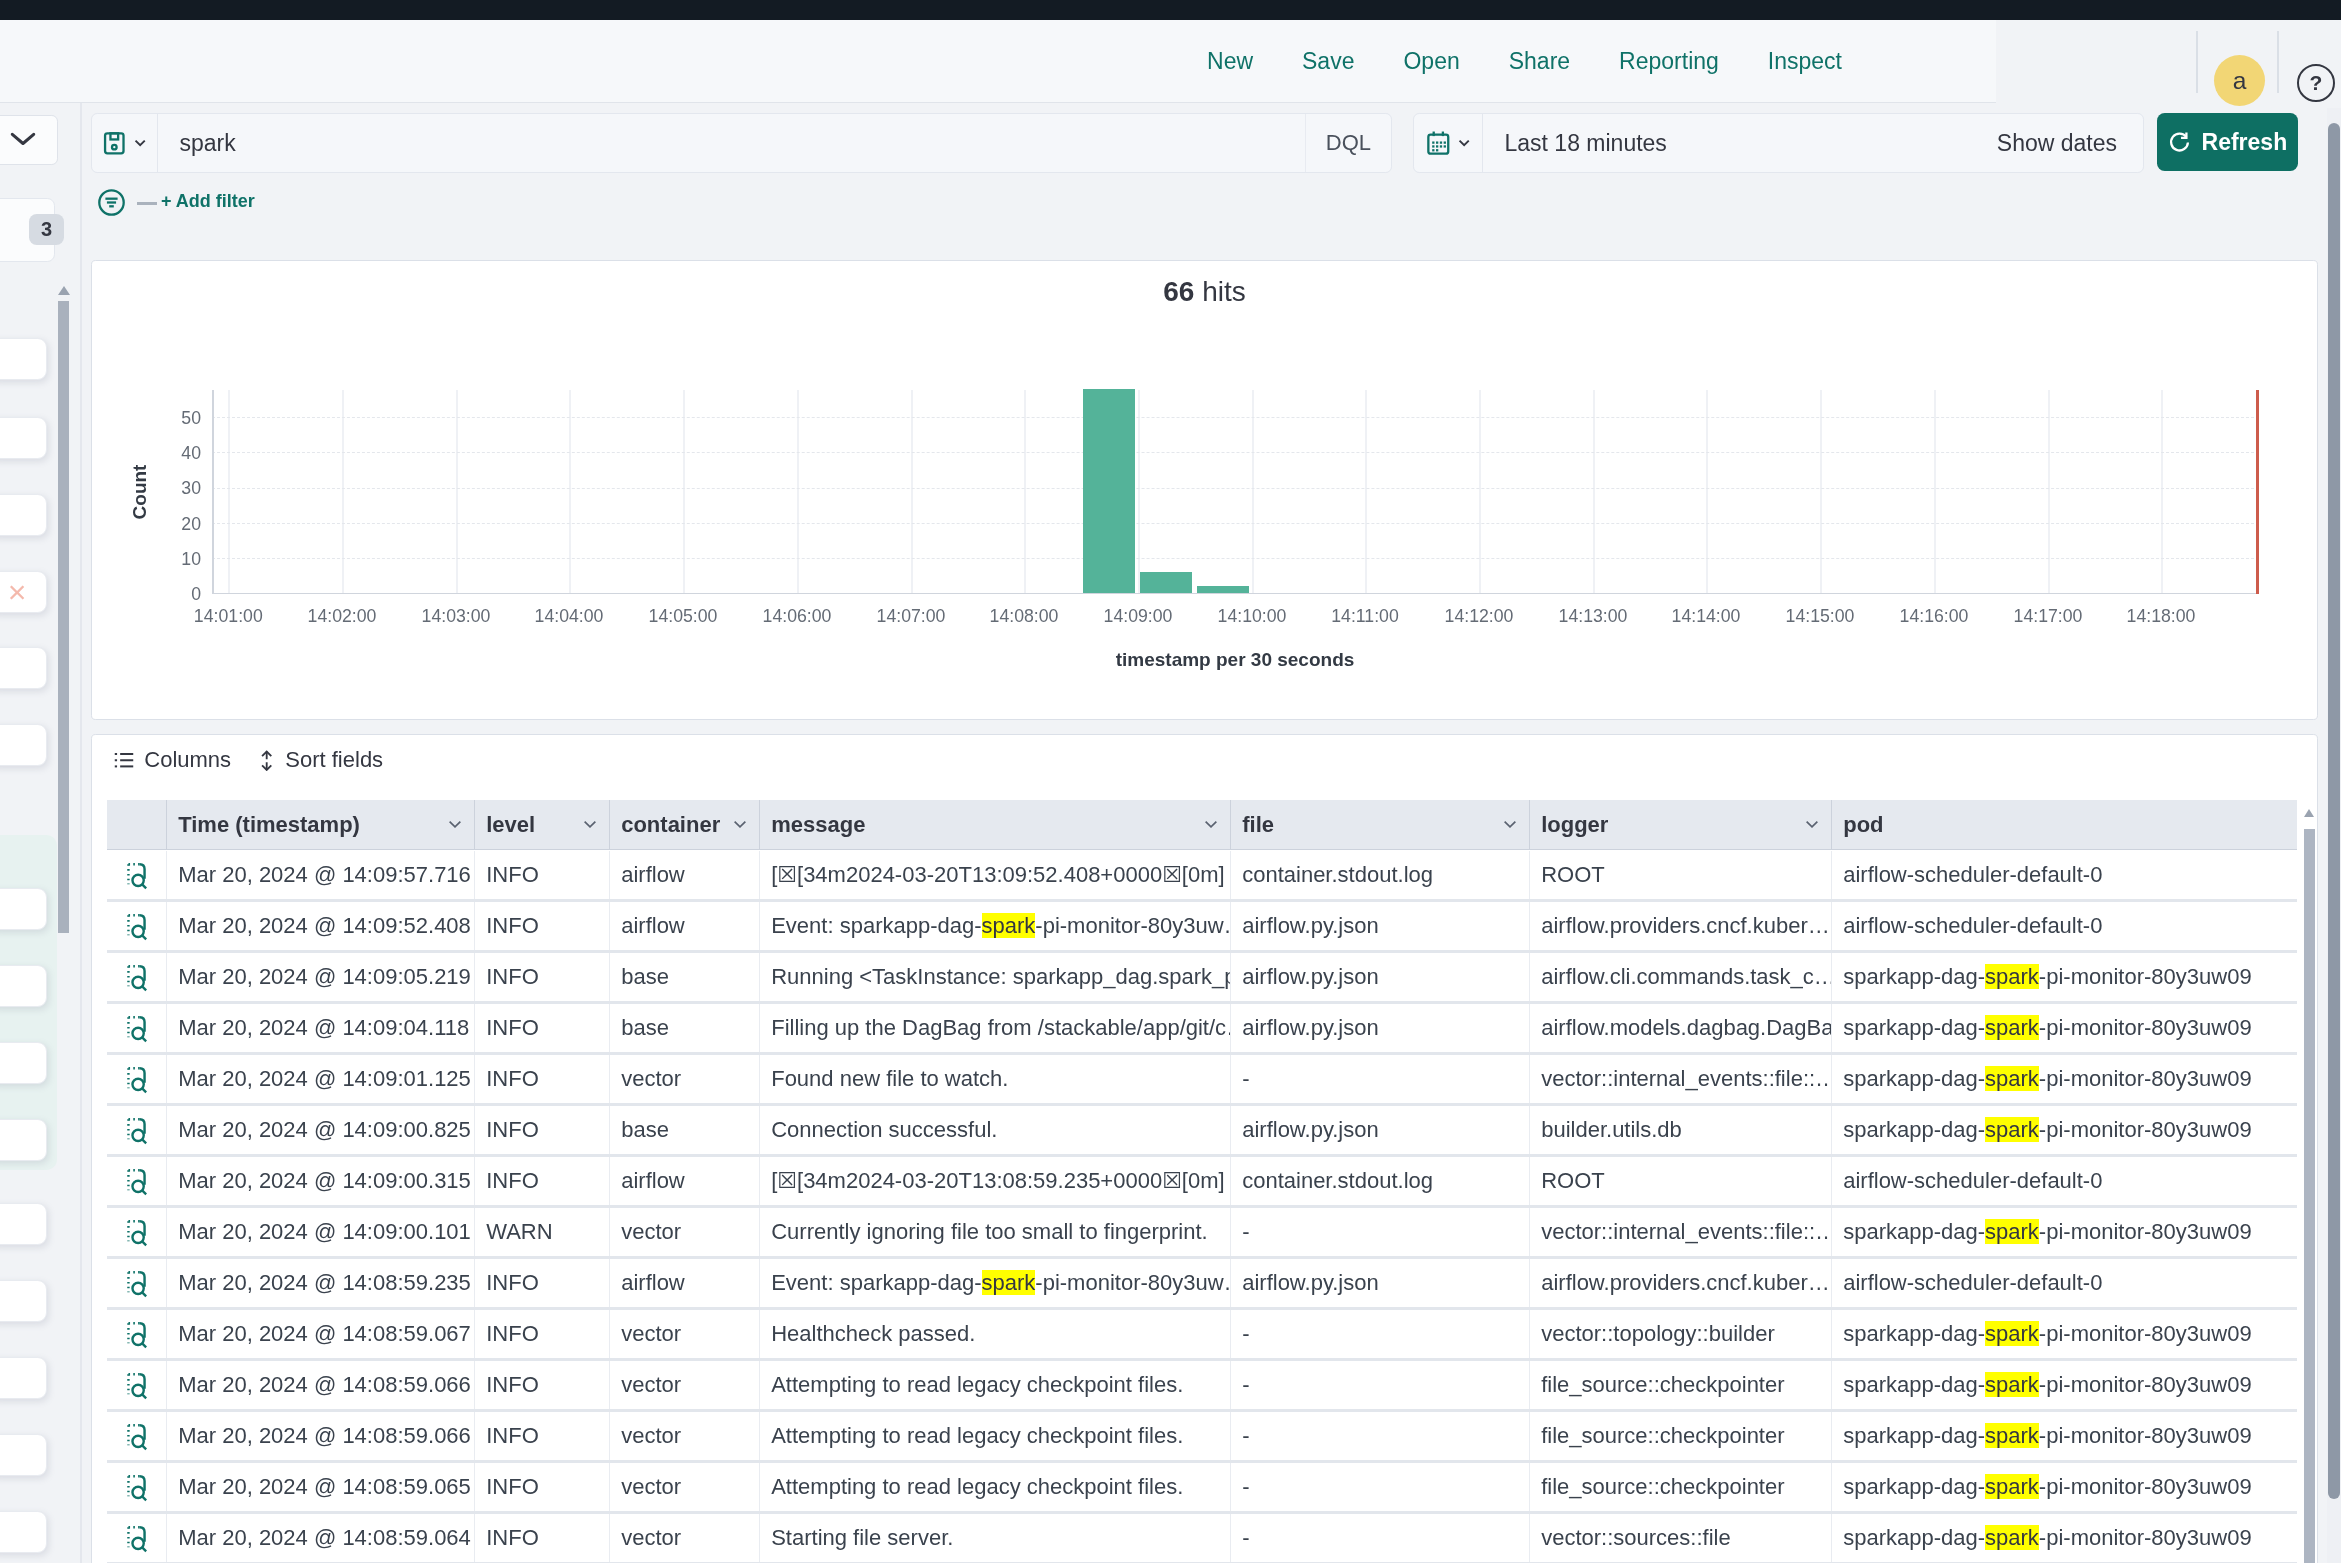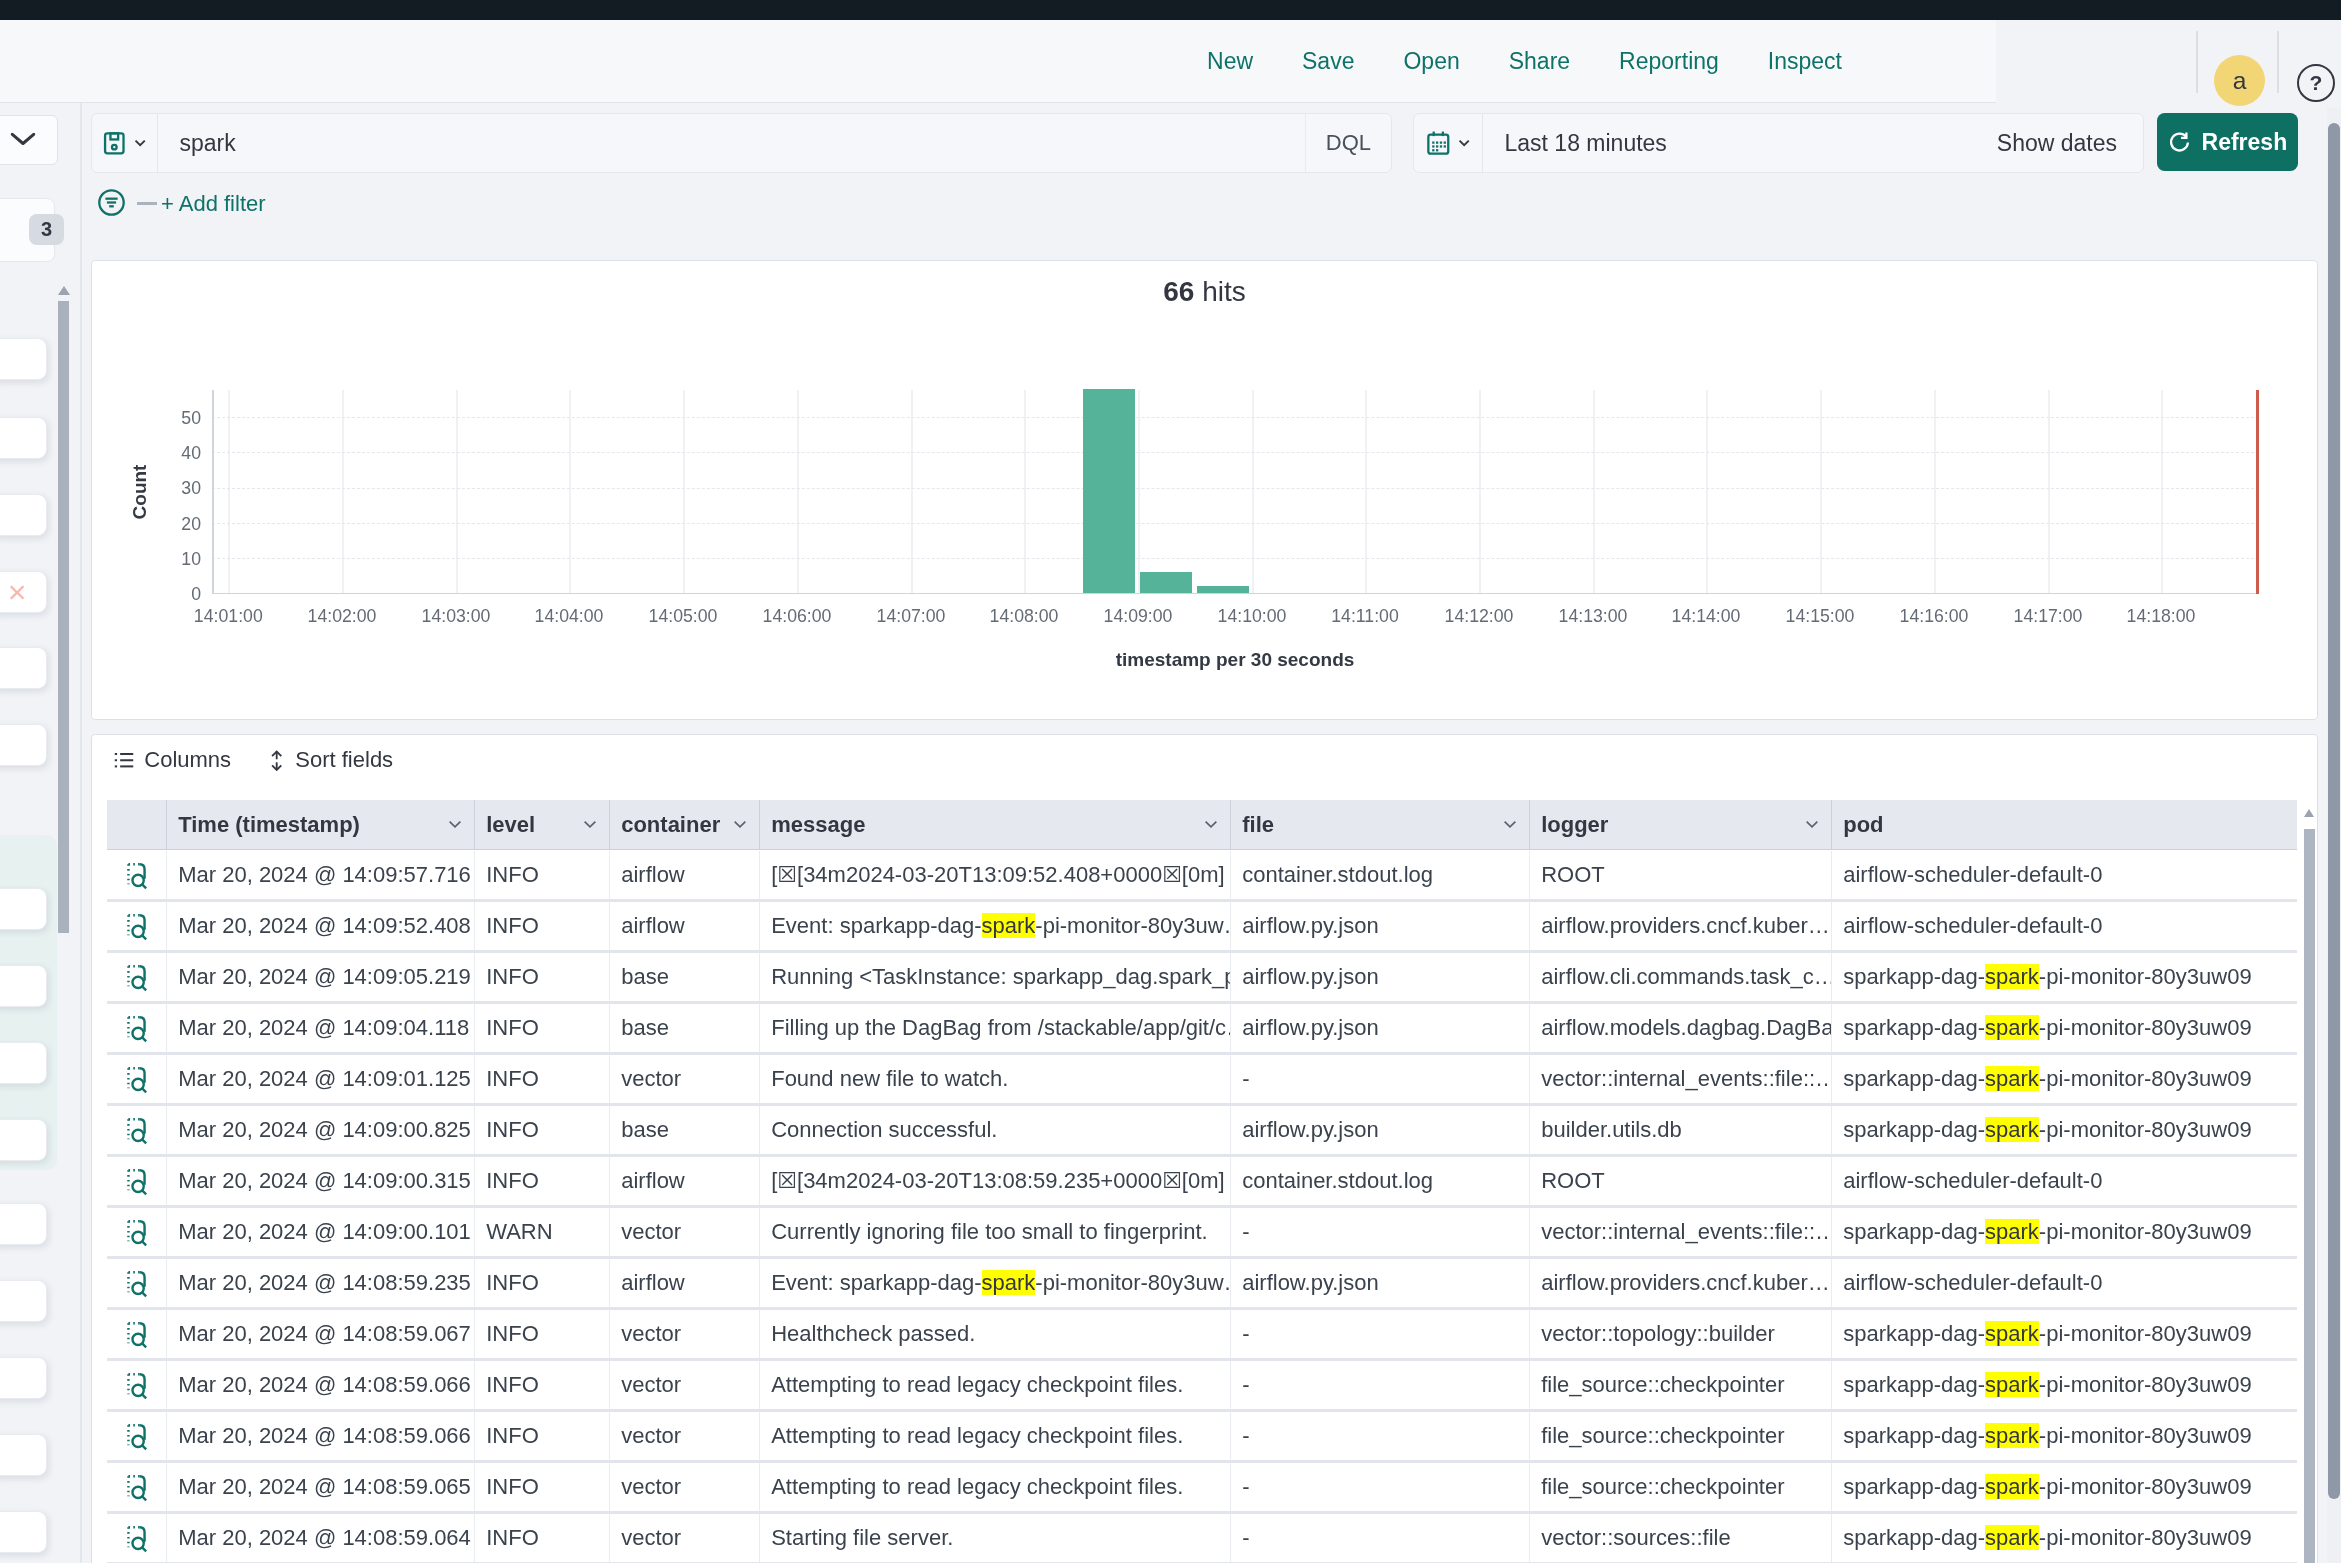--- a/index.html
+++ b/index.html
@@ -25,21 +25,21 @@
   .boxseg{height:100%;display:flex;align-items:center;justify-content:center;gap:7.7px;border-right:1.5px solid #e3e7ee;}
   .qtext{font-size:23px;color:#343741;margin-left:21.5px;flex:1;}
   .dql{font-size:22px;color:#4a515c;padding:0 20px;border-left:1.5px solid #e8ebf1;height:100%;display:flex;align-items:center;}
   .datebox{left:1413px;top:113px;width:729px;height:58px;display:flex;align-items:center;}
   .dtext{font-size:23px;color:#343741;margin-left:21.5px;flex:1;}
   .showdates{font-size:23px;color:#343741;padding-right:26px;cursor:pointer;}
   .refreshbtn{left:2157px;top:113px;width:141px;height:58px;background:#0e6f63;border-radius:7.7px;
     display:flex;align-items:center;justify-content:center;gap:10.8px;color:#fff;font-size:23px;font-weight:700;cursor:pointer;}
   .filtericon{left:97px;top:188px;}
   .fdash{left:137px;top:202px;width:20px;height:3.1px;background:#aab2bd;}
-  .addfilter{left:161px;top:191px;font-size:22px;color:#0f7268;cursor:pointer;}
+  .addfilter{left:161px;top:191px;font-size:18px;color:#0f7268;cursor:pointer;font-weight:bold;}
   
   .railcard{left:-12.3px;width:57px;background:#fff;border:0.8px solid #e8ebf0;border-radius:9.2px;
     box-shadow:1.5px 2.3px 6.2px rgba(120,130,150,.18);height:40px;display:flex;align-items:center;justify-content:center;}
   .collapsebox{left:-12.3px;top:115px;width:68px;height:48px;background:#fbfcfd;border:1.5px solid #dfe3ea;border-radius:6.2px;
     display:flex;align-items:center;justify-content:center;}
   .badgebox{left:-12.3px;top:198px;width:65px;height:62px;background:#fbfcfd;border:1.5px solid #e3e7ee;border-radius:7.7px;}
   .badgepill{left:29px;top:214px;width:35px;height:31px;background:#d6dbe2;border-radius:7.7px;
     display:flex;align-items:center;justify-content:center;font-size:20px;font-weight:700;color:#343741;}
   .railscroll{left:58px;top:301px;width:10.8px;height:632px;background:#a9b1bd;}
   .railarrow{left:58px;top:286px;width:0;height:0;border-left:6.2px solid transparent;border-right:6.2px solid transparent;border-bottom:9.2px solid #9aa3b0;}
@@ -62,21 +62,21 @@
   .axisbase{left:0;bottom:0;width:2047px;height:1.5px;background:#d0d5dd;}
   .axisleft{left:0;top:0;width:1.5px;height:204px;background:#d0d5dd;}
   .ytick{width:46px;text-align:right;font-size:17.7px;color:#646b75;}
   .xtick{font-size:17.7px;color:#646b75;transform:translateX(-50%);white-space:nowrap;}
   .bar{background:#54b399;}
   .nowline{width:3.1px;background:#cd5c4c;top:0;height:204px;}
   .ylabel{font-size:19px;font-weight:700;color:#333a44;transform:translate(-50%,-50%) rotate(-90deg);white-space:nowrap;}
   .xlabel{font-size:19px;font-weight:700;color:#333a44;transform:translateX(-50%);white-space:nowrap;}
   
   .tablecard{left:91px;top:734px;width:2225px;height:830px;border-radius:4.6px 4.6px 0 0;overflow:hidden;}
-  .ttoolbar{left:21.5px;top:12.3px;display:flex;gap:38px;align-items:center;}
+  .ttoolbar{left:21.5px;top:12.3px;display:flex;gap:28px;align-items:center;}
   .toolbtn{display:flex;align-items:center;gap:10.8px;font-size:22px;color:#343741;cursor:pointer;}
   .thead{left:15.4px;top:65px;height:49px;display:flex;background:#e5e9ef;border-bottom:1.5px solid #ccd2dc;}
   .hcell{display:flex;align-items:center;justify-content:space-between;box-sizing:border-box;
     padding:0 12.3px 0 10.8px;font-size:22px;font-weight:700;color:#343741;border-left:1.5px solid #ccd2dc;overflow:hidden;white-space:nowrap;}
   .hcell:first-child{border-left:none;}
   .tbody{left:15.4px;top:116px;}
   .trow{display:flex;border-bottom:3.1px solid #e2e6ec;height:48px;background:#fff;}
   .tcell{box-sizing:border-box;padding:0 7.7px 0 10.8px;font-size:22px;color:#3a424d;line-height:48px;
     border-left:1.5px solid #e9ecf1;overflow:hidden;white-space:nowrap;}
   .tcell:first-child{border-left:none;display:flex;align-items:center;justify-content:center;padding:0;}

